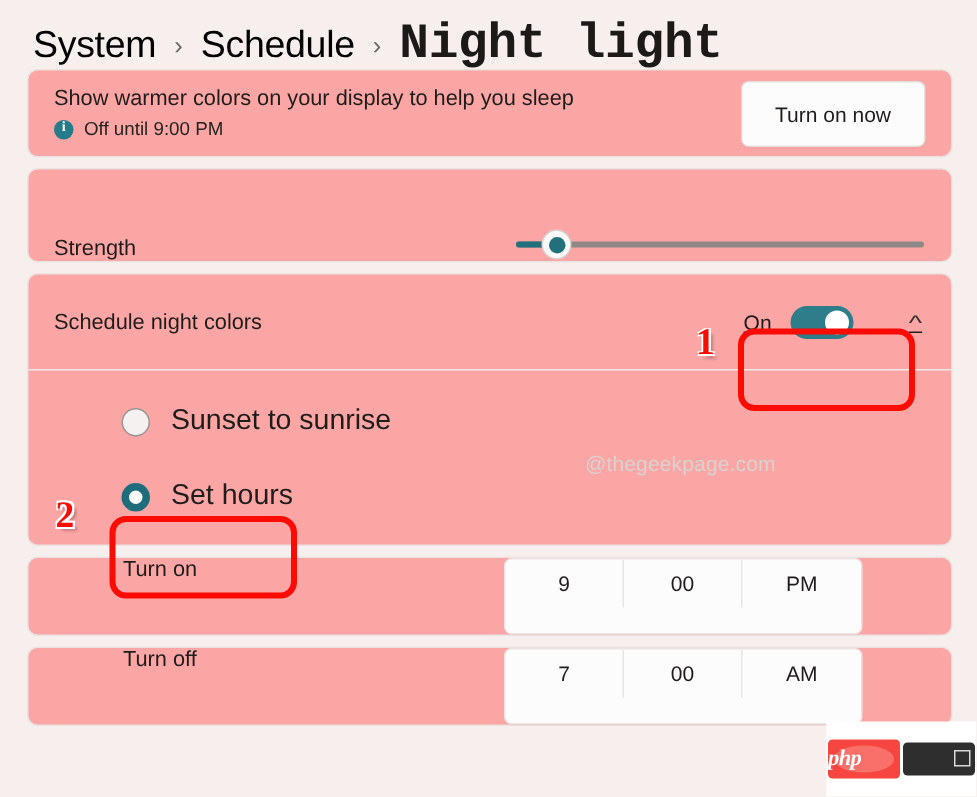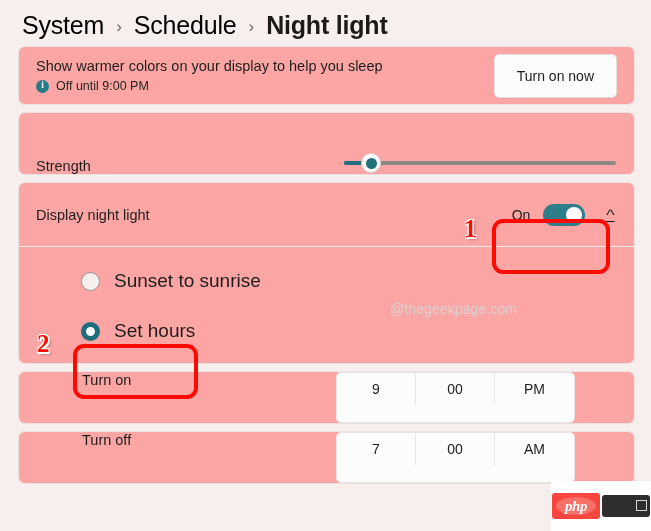--- a/index.html
+++ b/index.html
@@ -31,24 +31,25 @@
     cursor: pointer;
   }
   .crumb-sep {
     font-size: 17px;
     color: #6b6665;
     margin: 0 12px;
     position: relative;
     top: -2px;
   }
   .crumb-current {
-    font-size: 25px;
+    font-size: 33px;
     font-weight: 700;
     color: #1c1a19;
     letter-spacing: -0.2px;
+    font-family: Liberation Mono, monospace;
   }
 
   
   .card {
     margin: 0 16px 7px 18px;
     background: #fca5a5;
     border: 1px solid #eae3e2;
     border-radius: 7px;
     box-sizing: border-box;
   }
@@ -150,21 +151,21 @@
   .sched-head {
     height: 63px;
     display: flex;
     align-items: center;
     justify-content: space-between;
     padding: 0 17px;
   }
   .sched-right {
     display: flex;
     align-items: center;
-    gap: 0;
+    gap: 16px;
     position: relative;
     text-decoration: underline;
   }
   .toggle-group {
     display: flex;
     align-items: center;
     gap: 13px;
     padding: 7px 11px 7px 14px;
   }
   .toggle-state { font-size: 14px; color: #1f1d1c; }
@@ -303,21 +304,21 @@
     align-items: center;
     padding-left: 1px;
     box-sizing: border-box;
   }
   .php-logo {
     width: 48px; height: 26px;
     background: #f6463f;
     border-radius: 3px;
     display: flex;
     align-items: center;
-    justify-content: center;
+    justify-content: flex-start;
     position: relative;
     flex: none;
   }
   .php-logo::before {
     content: "";
     position: absolute;
     left: 4px; top: 4px;
     width: 40px; height: 18px;
     border-radius: 50%;
     background: #f96f69;
@@ -375,21 +376,21 @@
   <span class="label">Strength</span>
   <div class="slider-wrap">
     <div class="slider-track"></div>
     <div class="slider-fill"></div>
     <div class="slider-thumb"></div>
   </div>
 </div>
 
 <div class="card card-sched">
   <div class="sched-head">
-    <span class="label">Display night light</span>
+    <span class="label">Schedule night colors</span>
     <div class="sched-right">
       <div class="toggle-group">
         <span class="toggle-state">On</span>
         <div class="toggle"></div>
       </div>
       <span class="chevron">^</span>
     </div>
   </div>
 
   <div class="sched-divider"></div>

